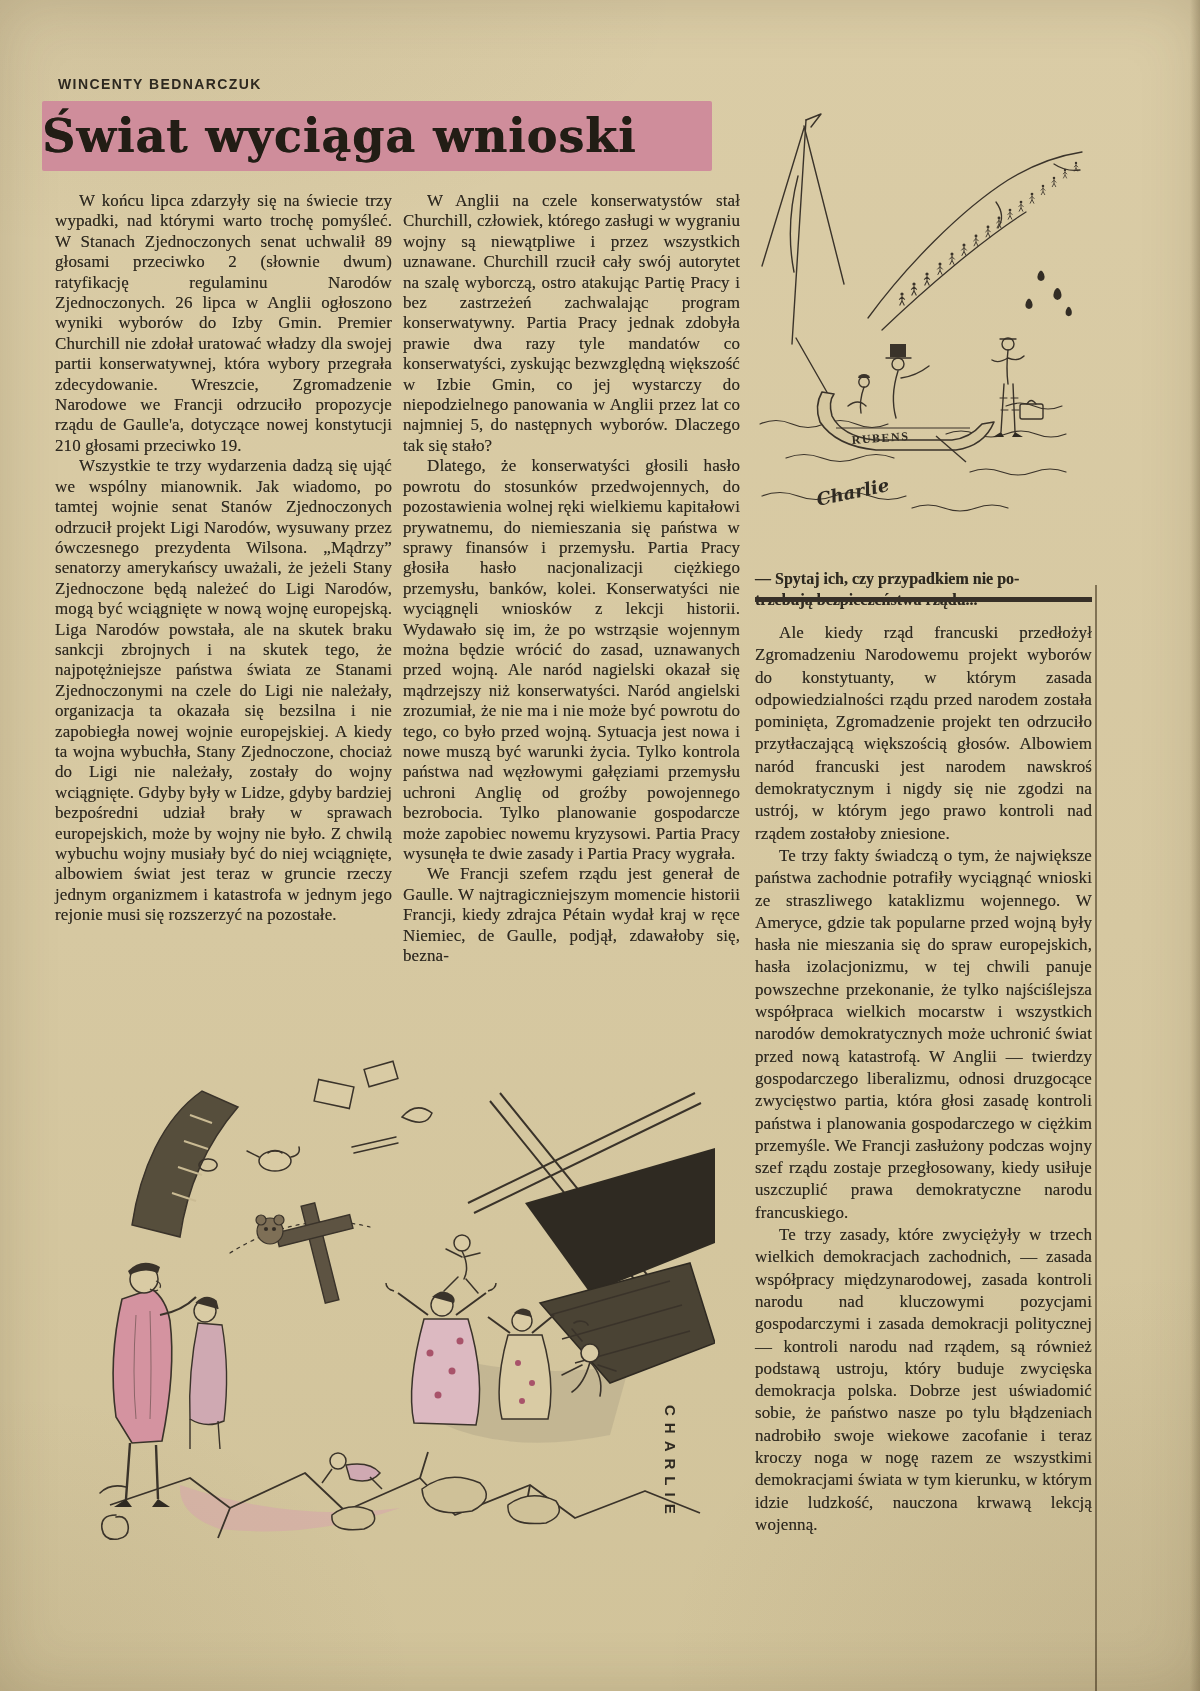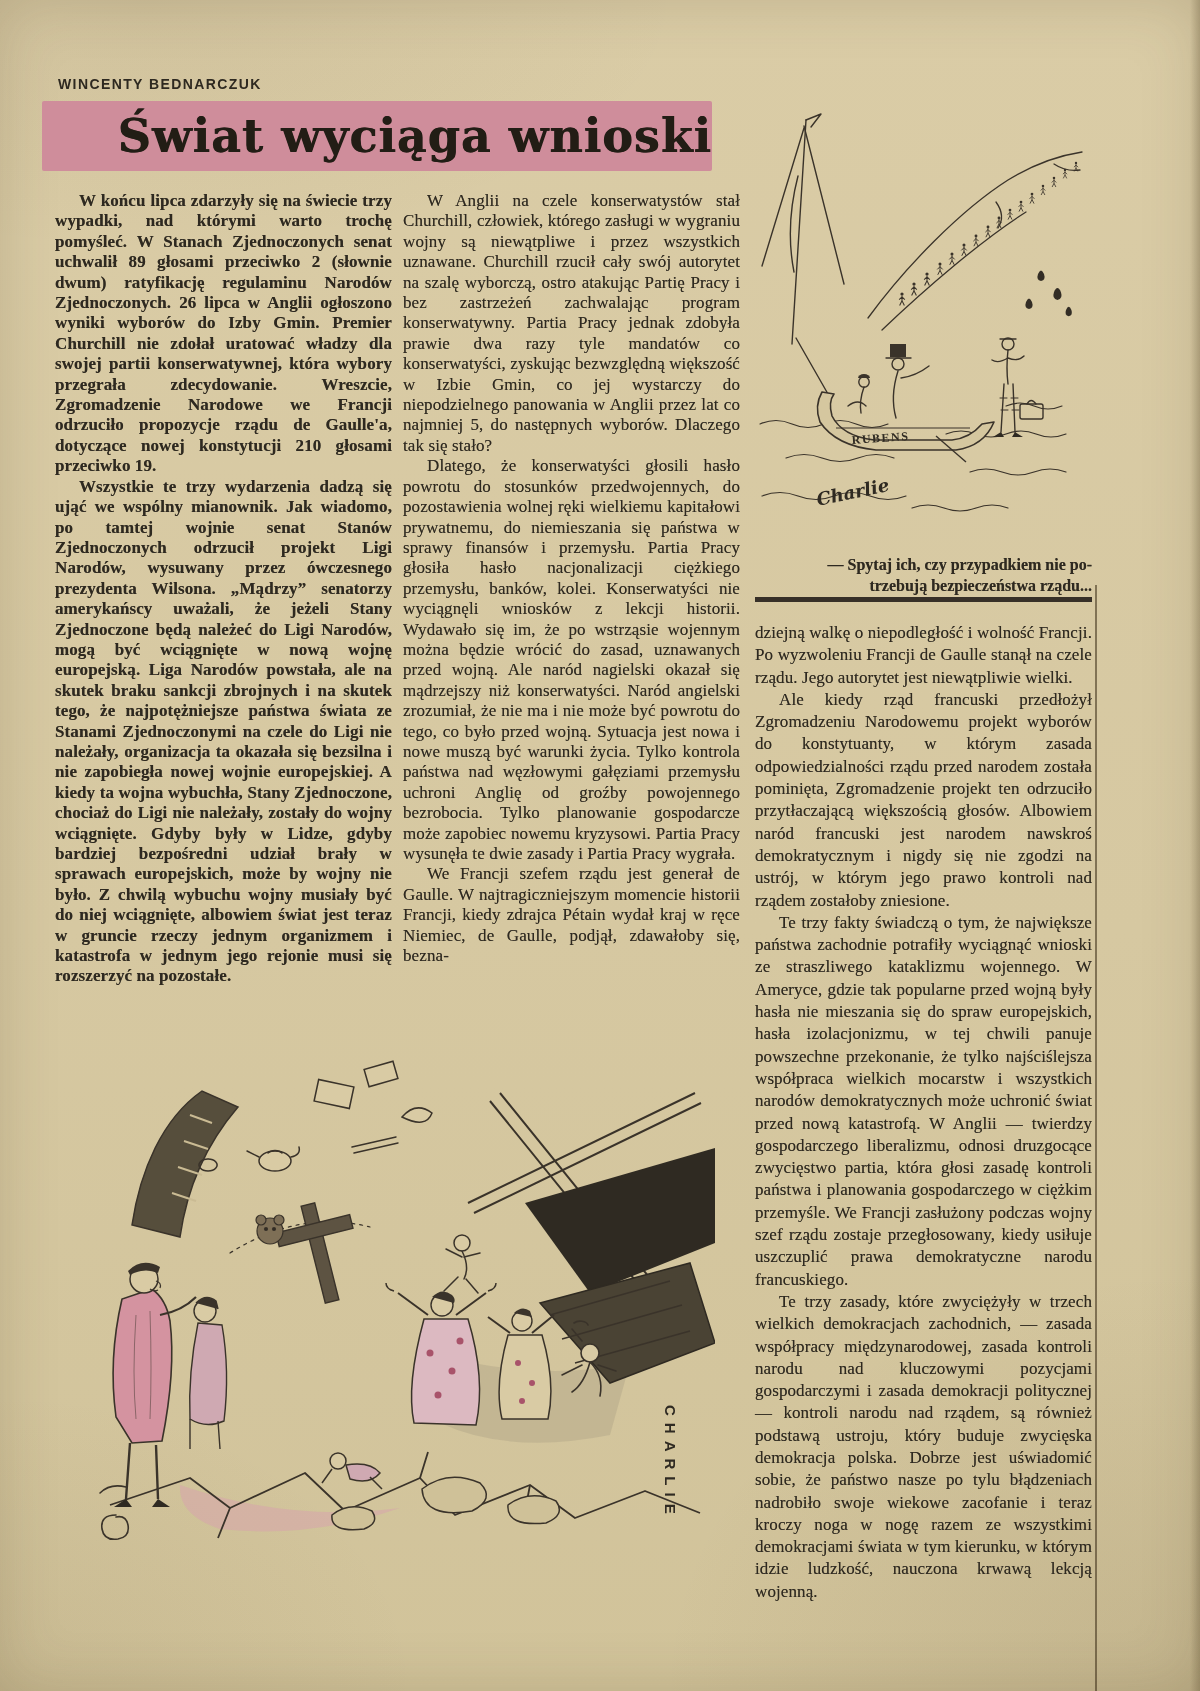--- a/index.html
+++ b/index.html
@@ -14,45 +14,44 @@
     box-shadow: inset 0 0 60px rgba(70,55,25,0.18);
     font-family:"Liberation Serif", serif;
   }
   .author {
     position:absolute; left:58px; top:76px;
     font:700 14px/16px "Liberation Sans", sans-serif;
     letter-spacing:1.4px; color:#2e2920;
   }
   .title-block {
     position:absolute; left:42px; top:101px; width:670px; height:70px;
-    background:#cf8d9b; display:flex; align-items:center; justify-content:flex-end;
+    background:#cf8d9b; display:flex; align-items:center; justify-content:flex-start;
     border-radius:2px;
   }
   .title-block h1 {
     font-family:"DejaVu Serif", serif; font-weight:900; font-size:46px;
     color:#221d15; letter-spacing:1px; text-shadow:0.6px 0 #221d15;
     white-space:nowrap;
   }
   .col {
     position:absolute; width:337px; color:#2e2920;
     font-size:17px; line-height:20.4px; text-align:justify;
     letter-spacing:0.1px; text-shadow:0 0 0.4px rgba(46,41,32,0.55);
   }
   .col p { text-indent:24px; }
   .col p.cont { text-indent:0; }
-  .col1 { left:55px;  top:191px;font-weight:bold; }
+  .col1 { left:55px;  top:191px; }
   .col2 { left:403px; top:191px; }
   .col3 { left:755px; top:622px; line-height:22.3px; }
   .cartoon-top { position:absolute; left:756px; top:106px; width:334px; height:425px; }
   .cartoon-top svg, .cartoon-bottom svg { width:100%; height:100%; display:block; }
   .caption-top {
-    position:absolute; left:755px; top:554px; width:337px;
+    position:absolute; left:755px; top:568px; width:337px;
     font:700 16px/21px "Liberation Serif", serif; color:#2e2920;
     text-shadow:0 0 0.4px rgba(46,41,32,0.55);
-    text-align:right;
   }
   .rule { position:absolute; left:755px; top:597px; width:337px; height:5px; background:#373028; }
   .cartoon-bottom { position:absolute; left:70px; top:1053px; width:645px; height:500px; }
   .caption-bottom { position:absolute; left:72px; top:1560px; width:640px; text-align:center; color:#28231c; }
   .cap-title { font:700 17px/23px "Liberation Sans", sans-serif; letter-spacing:1.6px; }
   .cap-text  { font:700 16px/22px "Liberation Sans", sans-serif; letter-spacing:0.4px; }
   .edge-line { position:absolute; left:1095px; top:585px; width:2px; height:1106px; background:rgba(58,44,22,0.55); }
   .right-shade { position:absolute; right:0; top:0; width:10px; height:100%; background:linear-gradient(270deg, rgba(70,55,25,0.25), transparent); }
   
   text { fill:#2f2a22; }
@@ -182,21 +181,20 @@
   </figure>
 
   <div class="caption-top">
     <div>— Spytaj ich, czy przypadkiem nie po-</div>
     <div>trzebują bezpieczeństwa rządu...</div>
   </div>
 
   <div class="rule"></div>
 
   <div class="col col3">
-    <p class="cont">dziejną walkę o niepodległość i wolność Francji. Po wyzwoleniu Francji de Gaulle stanął na czele rządu. Jego autorytet jest niewątpliwie wielki.</p>
     <p>Ale kiedy rząd francuski przedłożył Zgromadzeniu Narodowemu projekt wyborów do konstytuanty, w którym zasada odpowiedzialności rządu przed narodem została pominięta, Zgromadzenie projekt ten odrzuciło przytłaczającą większością głosów. Albowiem naród francuski jest narodem nawskroś demokratycznym i nigdy się nie zgodzi na ustrój, w którym jego prawo kontroli nad rządem zostałoby zniesione.</p>
     <p>Te trzy fakty świadczą o tym, że największe państwa zachodnie potrafiły wyciągnąć wnioski ze straszliwego kataklizmu wojennego. W Ameryce, gdzie tak popularne przed wojną były hasła nie mieszania się do spraw europejskich, hasła izolacjonizmu, w tej chwili panuje powszechne przekonanie, że tylko najściślejsza współpraca wielkich mocarstw i wszystkich narodów demokratycznych może uchronić świat przed nową katastrofą. W Anglii — twierdzy gospodarczego liberalizmu, odnosi druzgocące zwycięstwo partia, która głosi zasadę kontroli państwa i planowania gospodarczego w ciężkim przemyśle. We Francji zasłużony podczas wojny szef rządu zostaje przegłosowany, kiedy usiłuje uszczuplić prawa demokratyczne narodu francuskiego.</p>
     <p>Te trzy zasady, które zwyciężyły w trzech wielkich demokracjach zachodnich, — zasada współpracy międzynarodowej, zasada kontroli narodu nad kluczowymi pozycjami gospodarczymi i zasada demokracji politycznej — kontroli narodu nad rządem, są również podstawą ustroju, który buduje zwycięska demokracja polska. Dobrze jest uświadomić sobie, że państwo nasze po tylu błądzeniach nadrobiło swoje wiekowe zacofanie i teraz kroczy noga w nogę razem ze wszystkimi demokracjami świata w tym kierunku, w którym idzie ludzkość, nauczona krwawą lekcją wojenną.</p>
   </div>
 
   <figure class="cartoon-bottom">
     <svg viewBox="0 0 645 500">
 
       <path d="M110,432 Q220,470 330,455 Q240,486 150,476 Q108,462 110,432 Z" fill="#d7a2ad" opacity="0.5"></path>
       <path d="M360,300 Q470,330 560,310 L540,382 Q440,402 370,370 Z" fill="#8e8672" opacity="0.22"></path>

